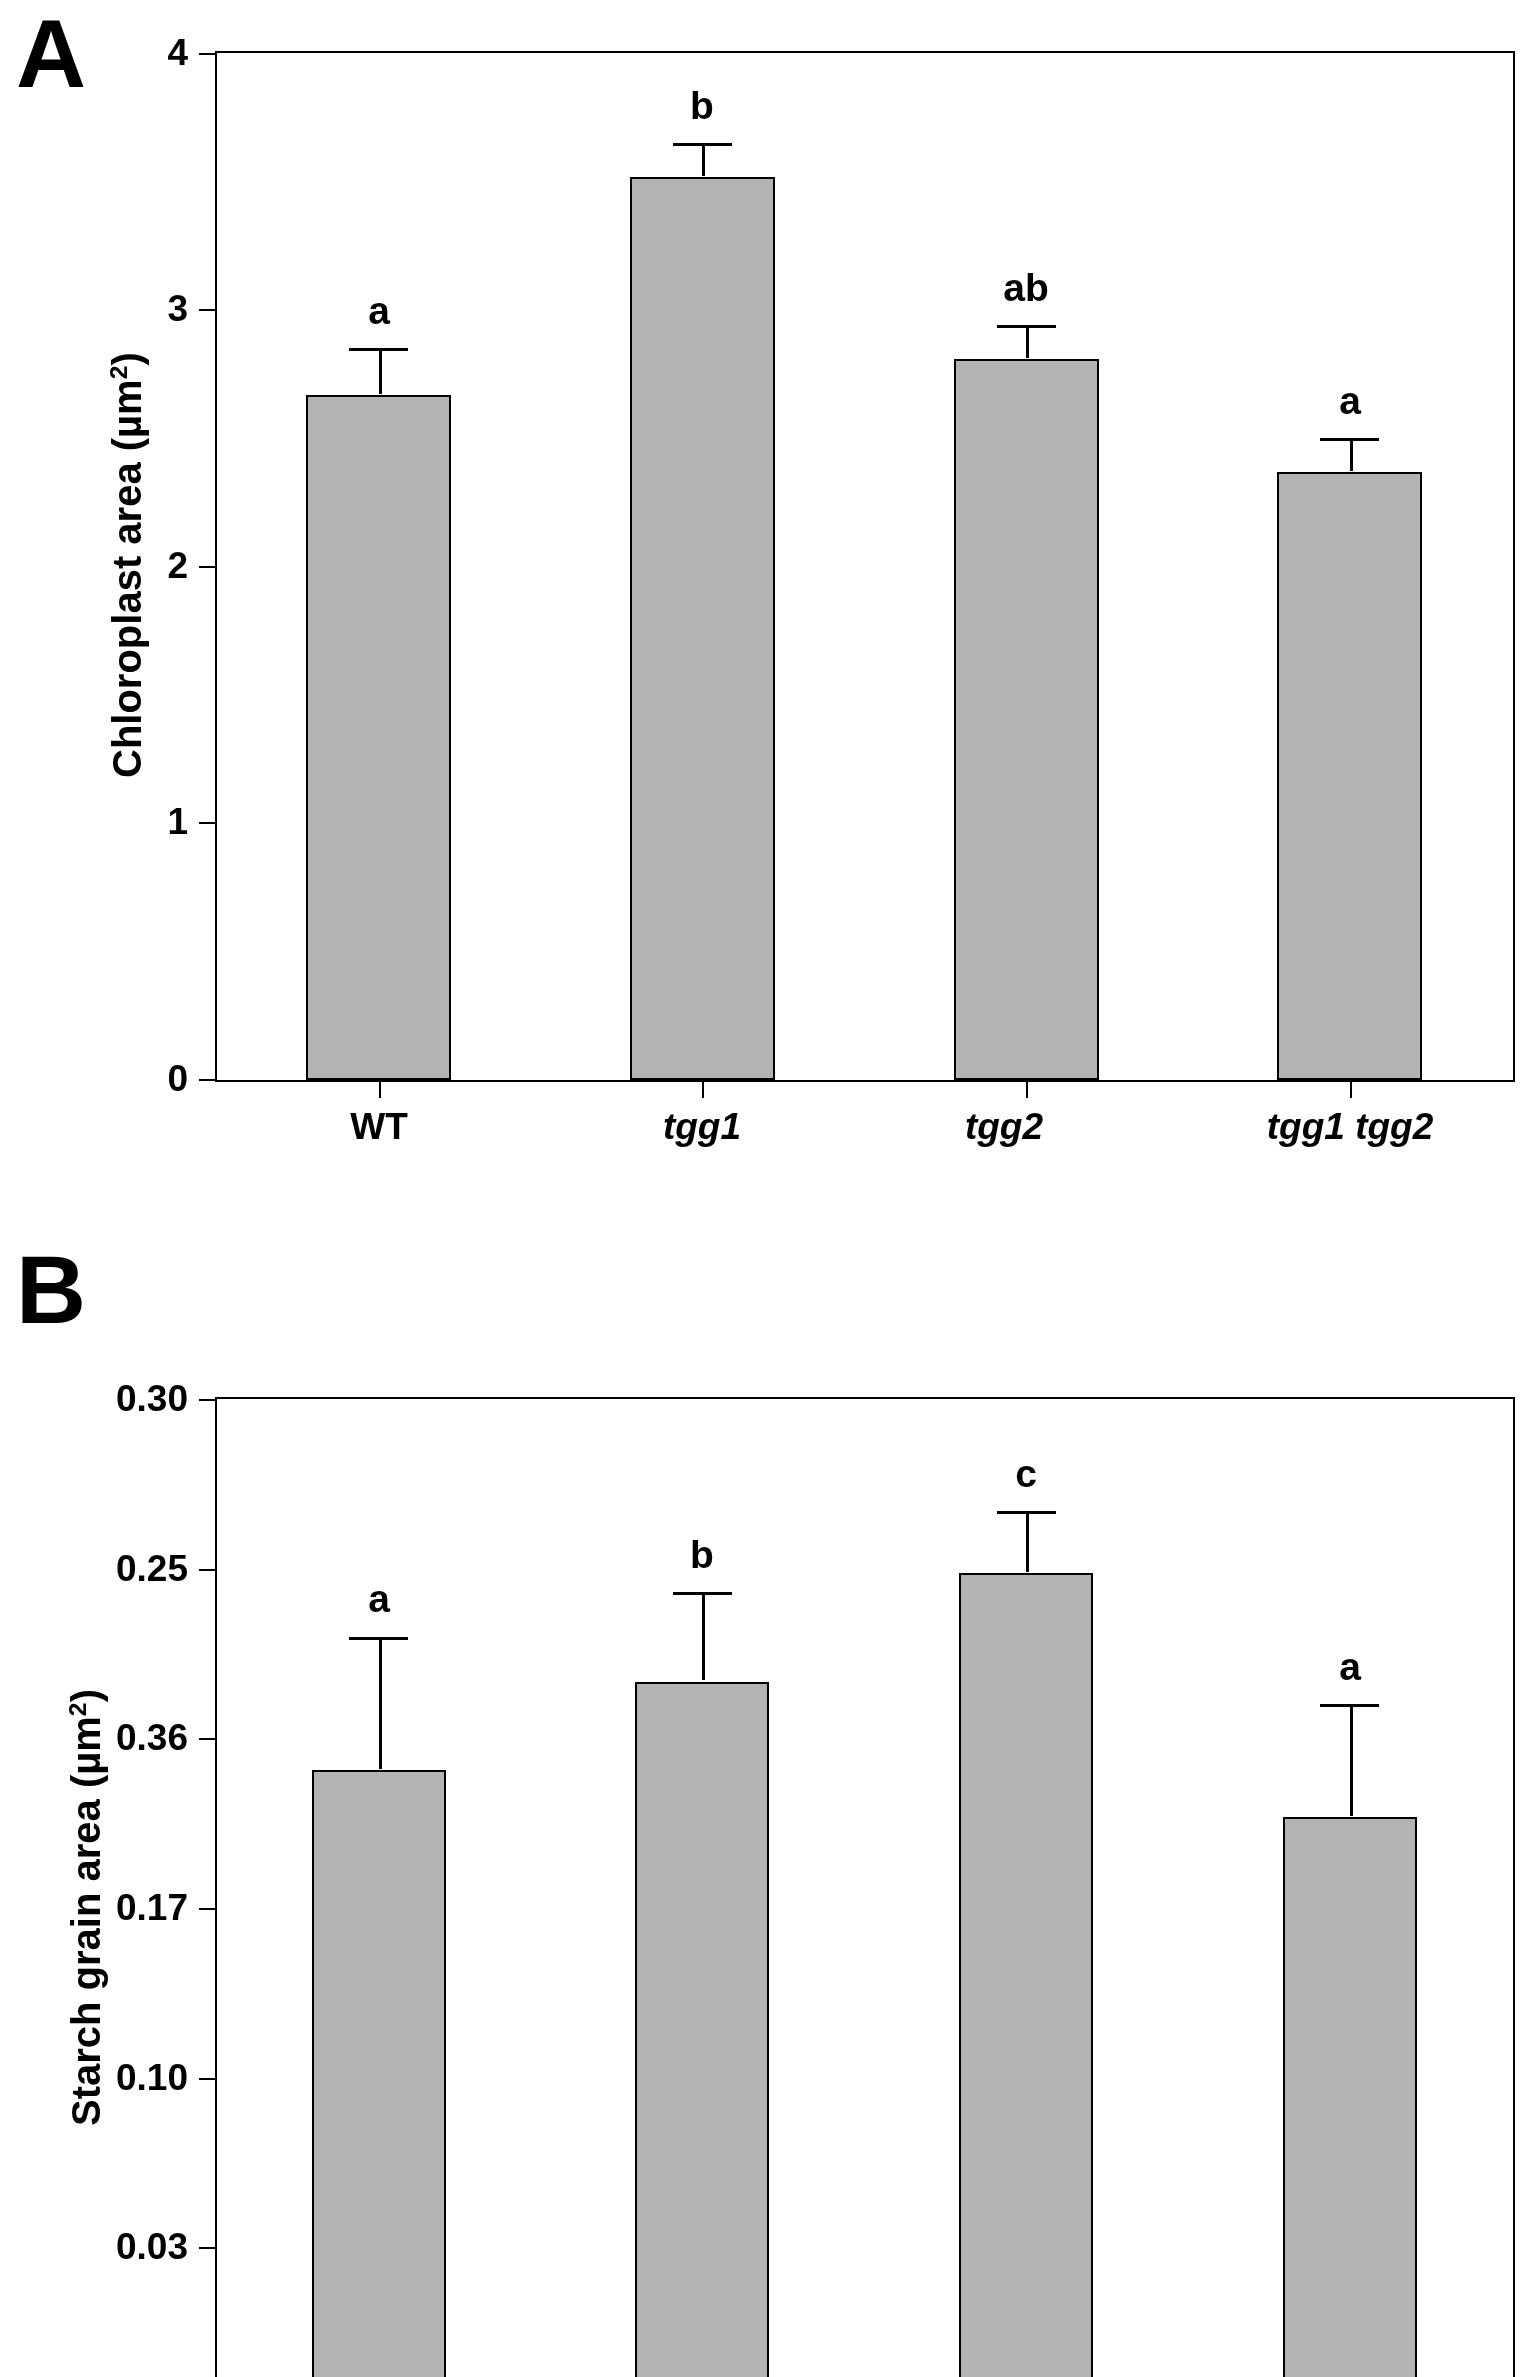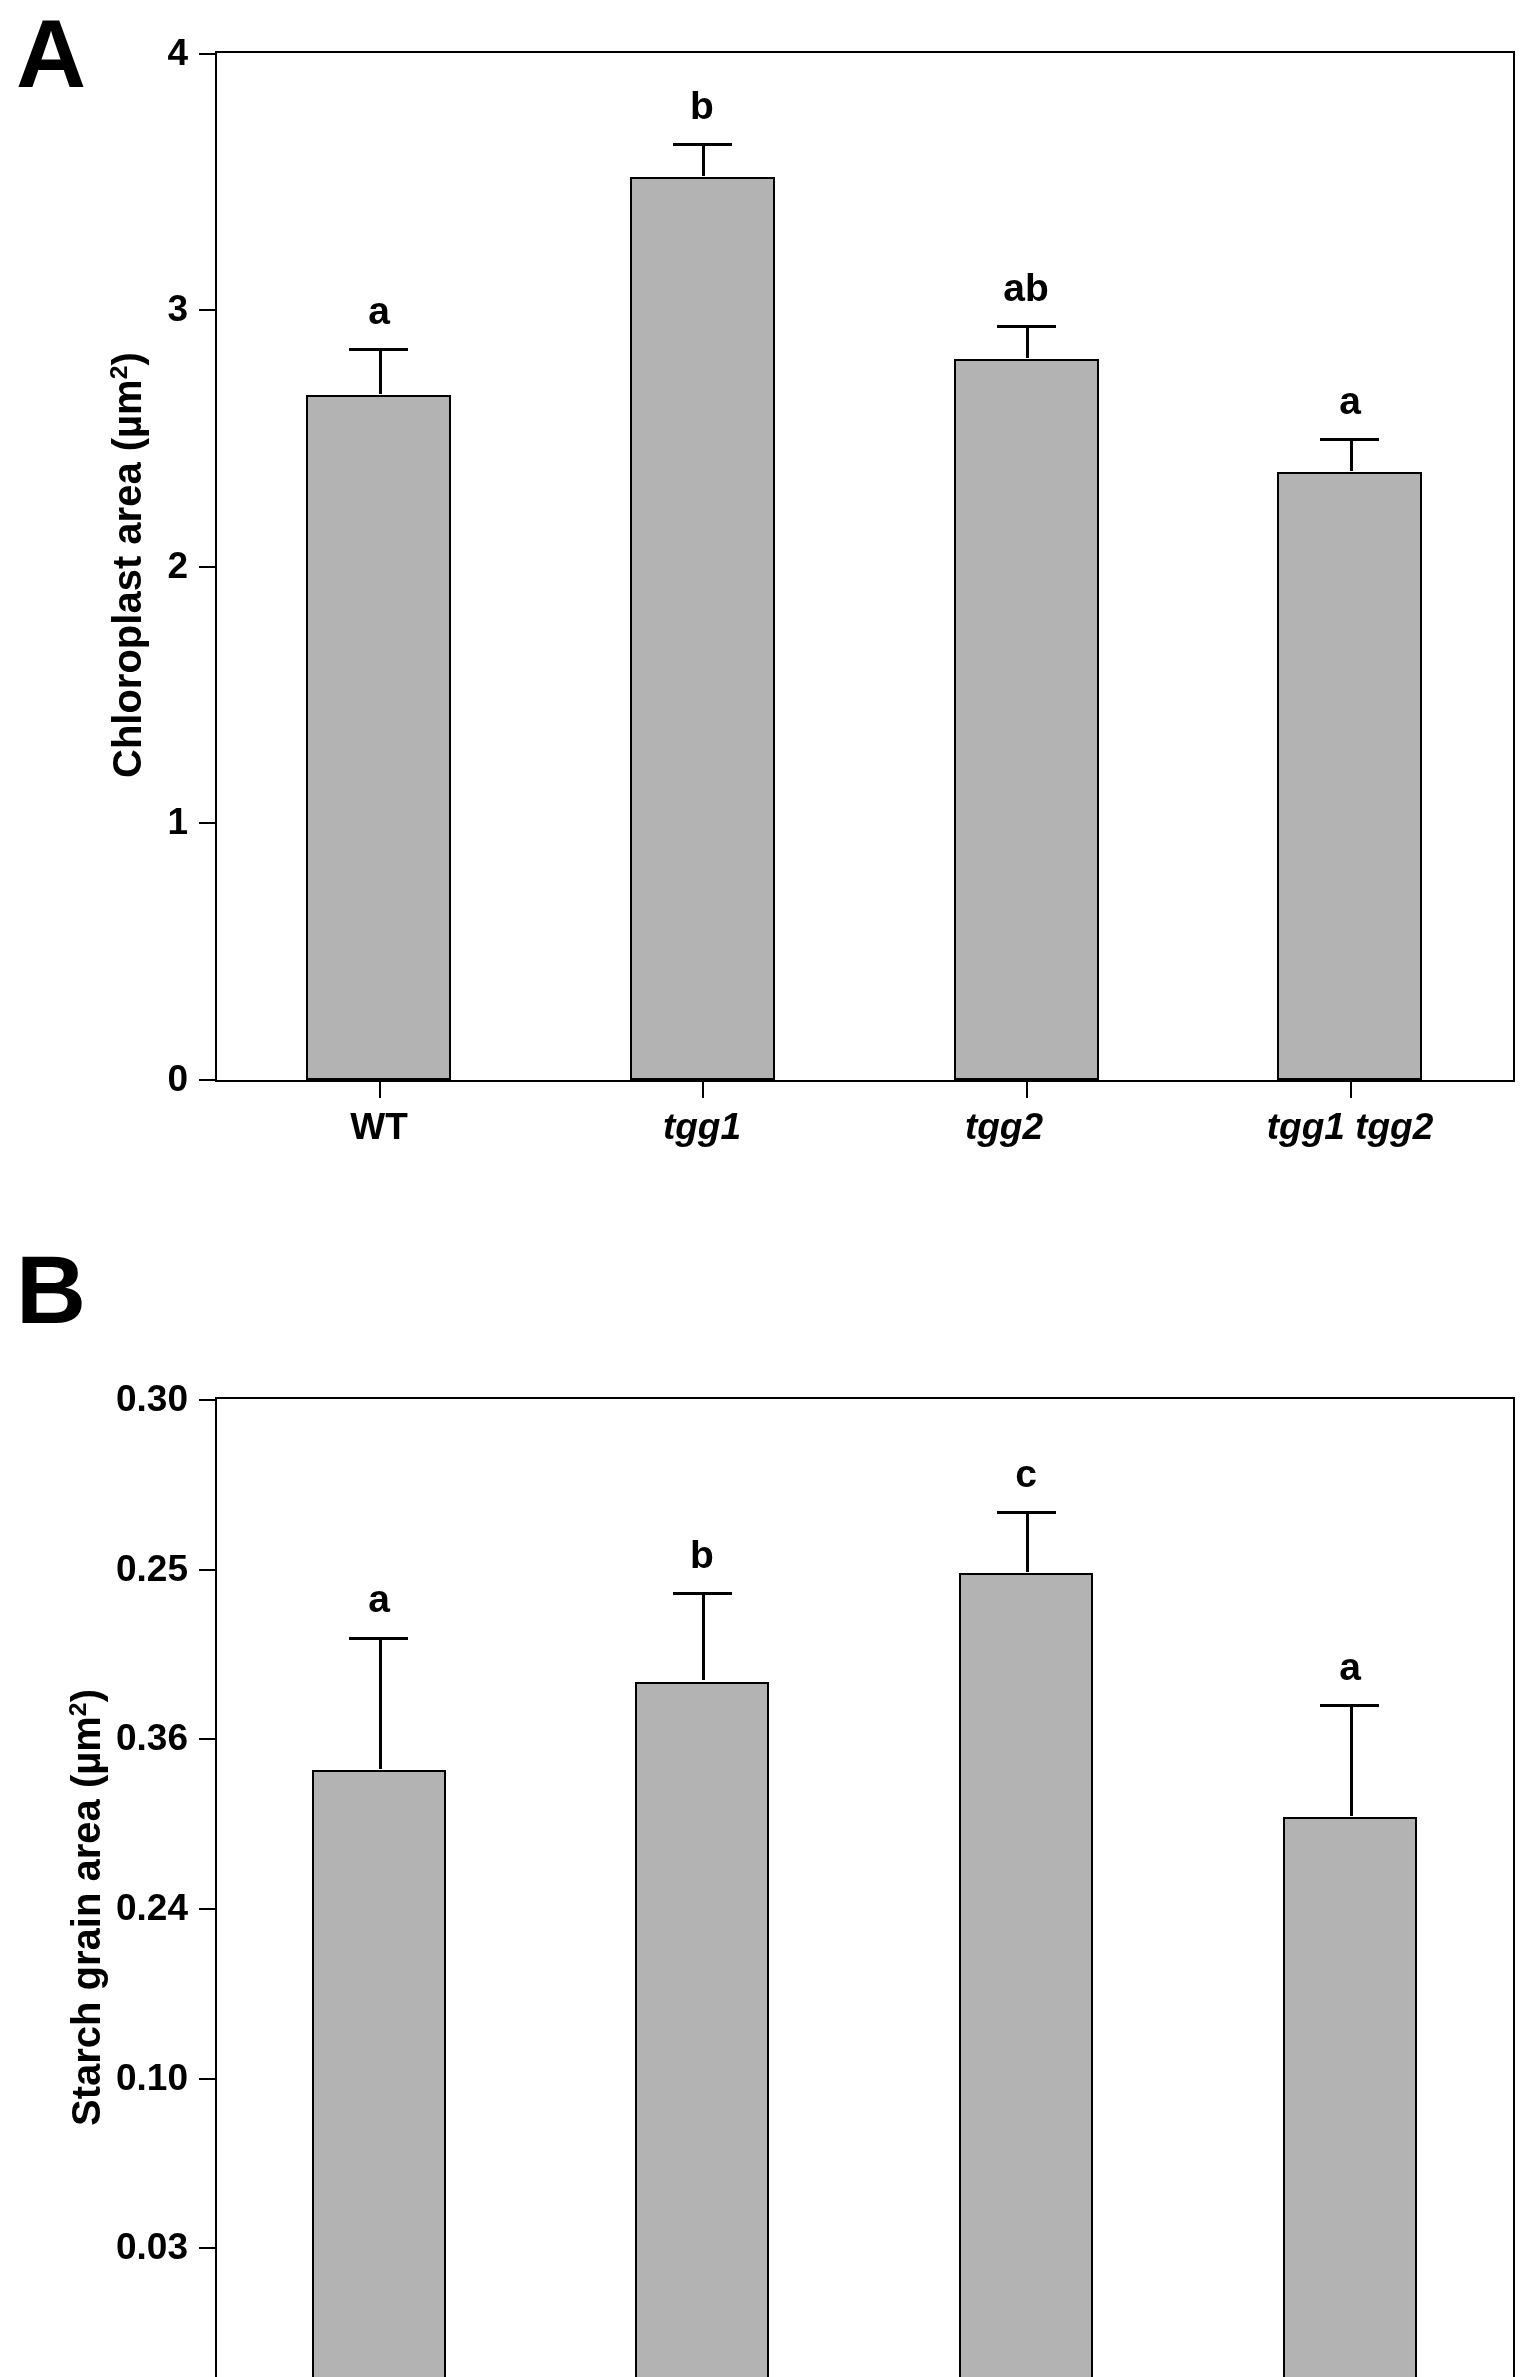--- a/index.html
+++ b/index.html
@@ -179,21 +179,21 @@
     <div class="ytitle" id="ytitle-b" style="left: 64px; top: 917px;">
       <span>Starch grain area (µm</span><sup>2</sup><span>)</span>
     </div>
 
     <div class="plot" id="plot-b">
         <div class="ytick" style="top: 848px;"></div>
         <div class="ytick-label" style="top: 848px;">0.03</div>
         <div class="ytick" style="top: 679px;"></div>
         <div class="ytick-label" style="top: 679px; text-align: center;">0.10</div>
         <div class="ytick" style="top: 509px;"></div>
-        <div class="ytick-label" style="top: 509px;">0.24</div>
+        <div class="ytick-label" style="top: 509px;">0.17</div>
         <div class="ytick" style="top: 339px;"></div>
         <div class="ytick-label" style="top: 339px;">0.36</div>
         <div class="ytick" style="top: 170px;"></div>
         <div class="ytick-label" style="top: 170px;">0.25</div>
         <div class="ytick" style="top: 0px;"></div>
         <div class="ytick-label" style="top: 0px;">0.30</div>
         <div class="bar" style="left: 95px; width: 134px; height: 648px; background: rgb(179, 179, 179); border-color: rgb(0, 0, 0);"></div>
         <div class="errbar" style="left: 162px; top: 238px; height: 132px;"></div>
         <div class="errcap" style="left: 132px; width: 59px; top: 238px;"></div>
         <div class="siglabel" style="left: 162px; top: 178px;">a</div>

